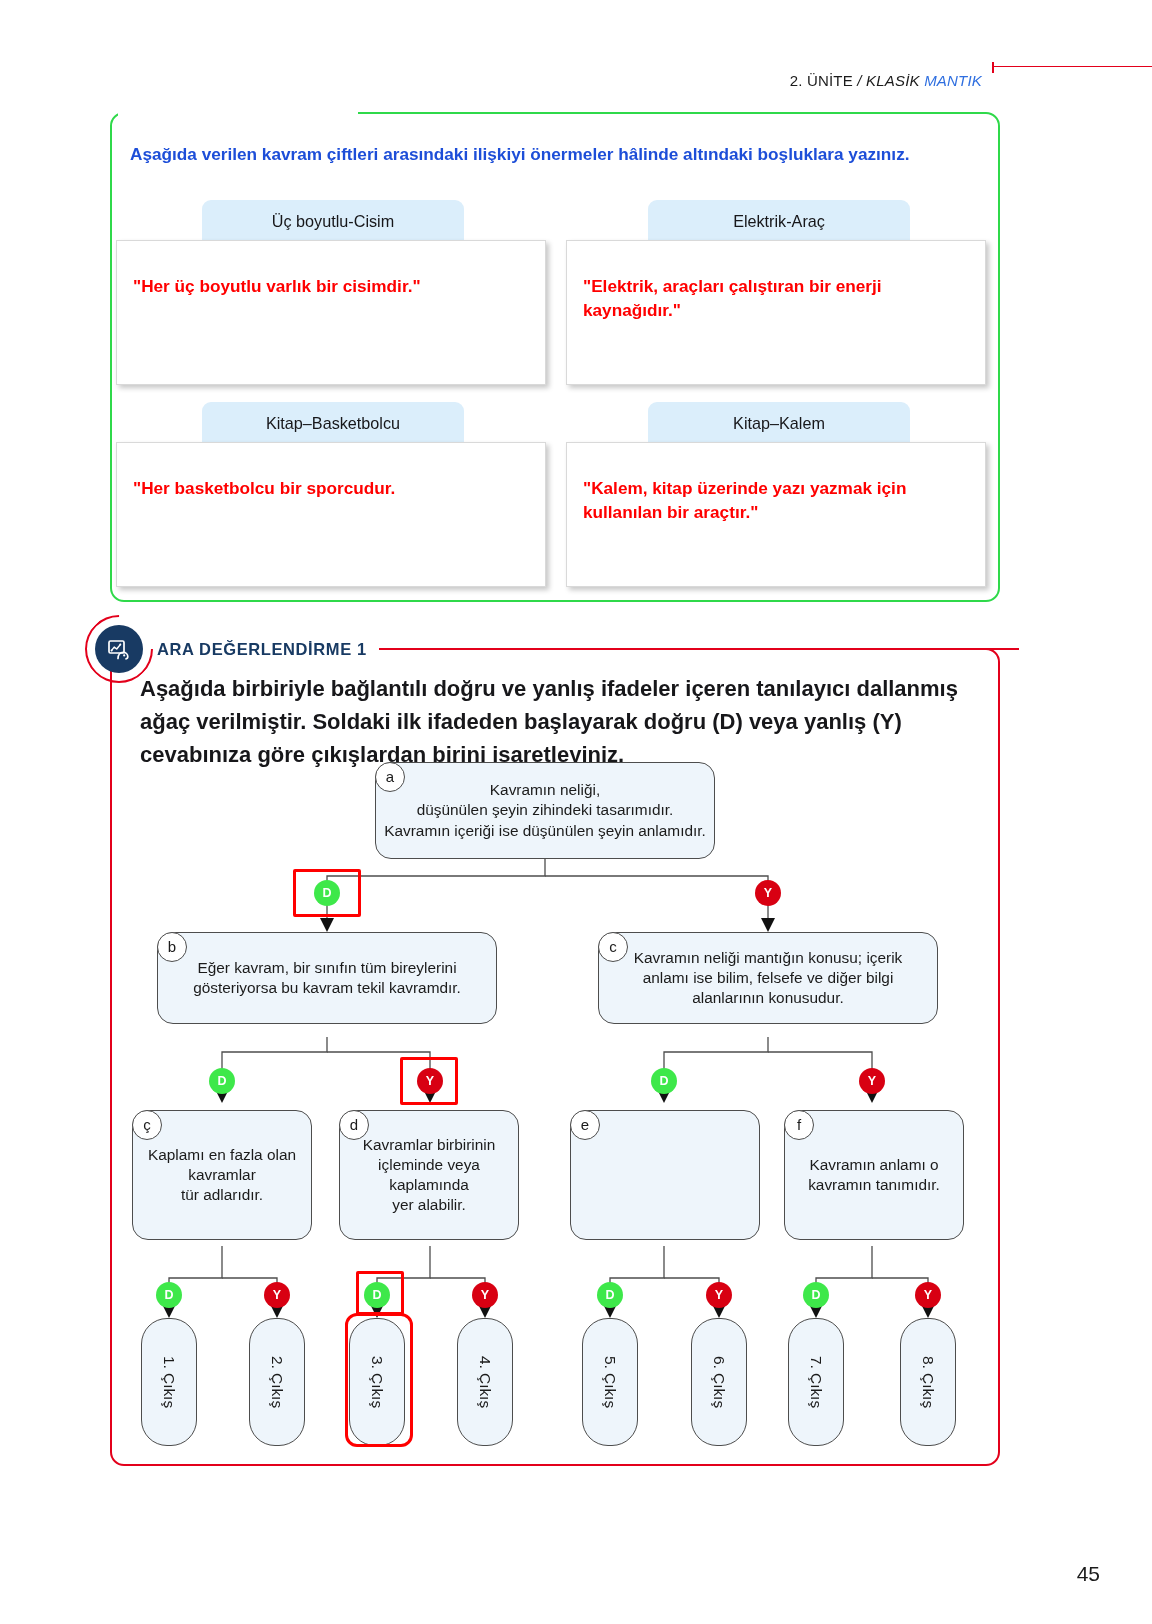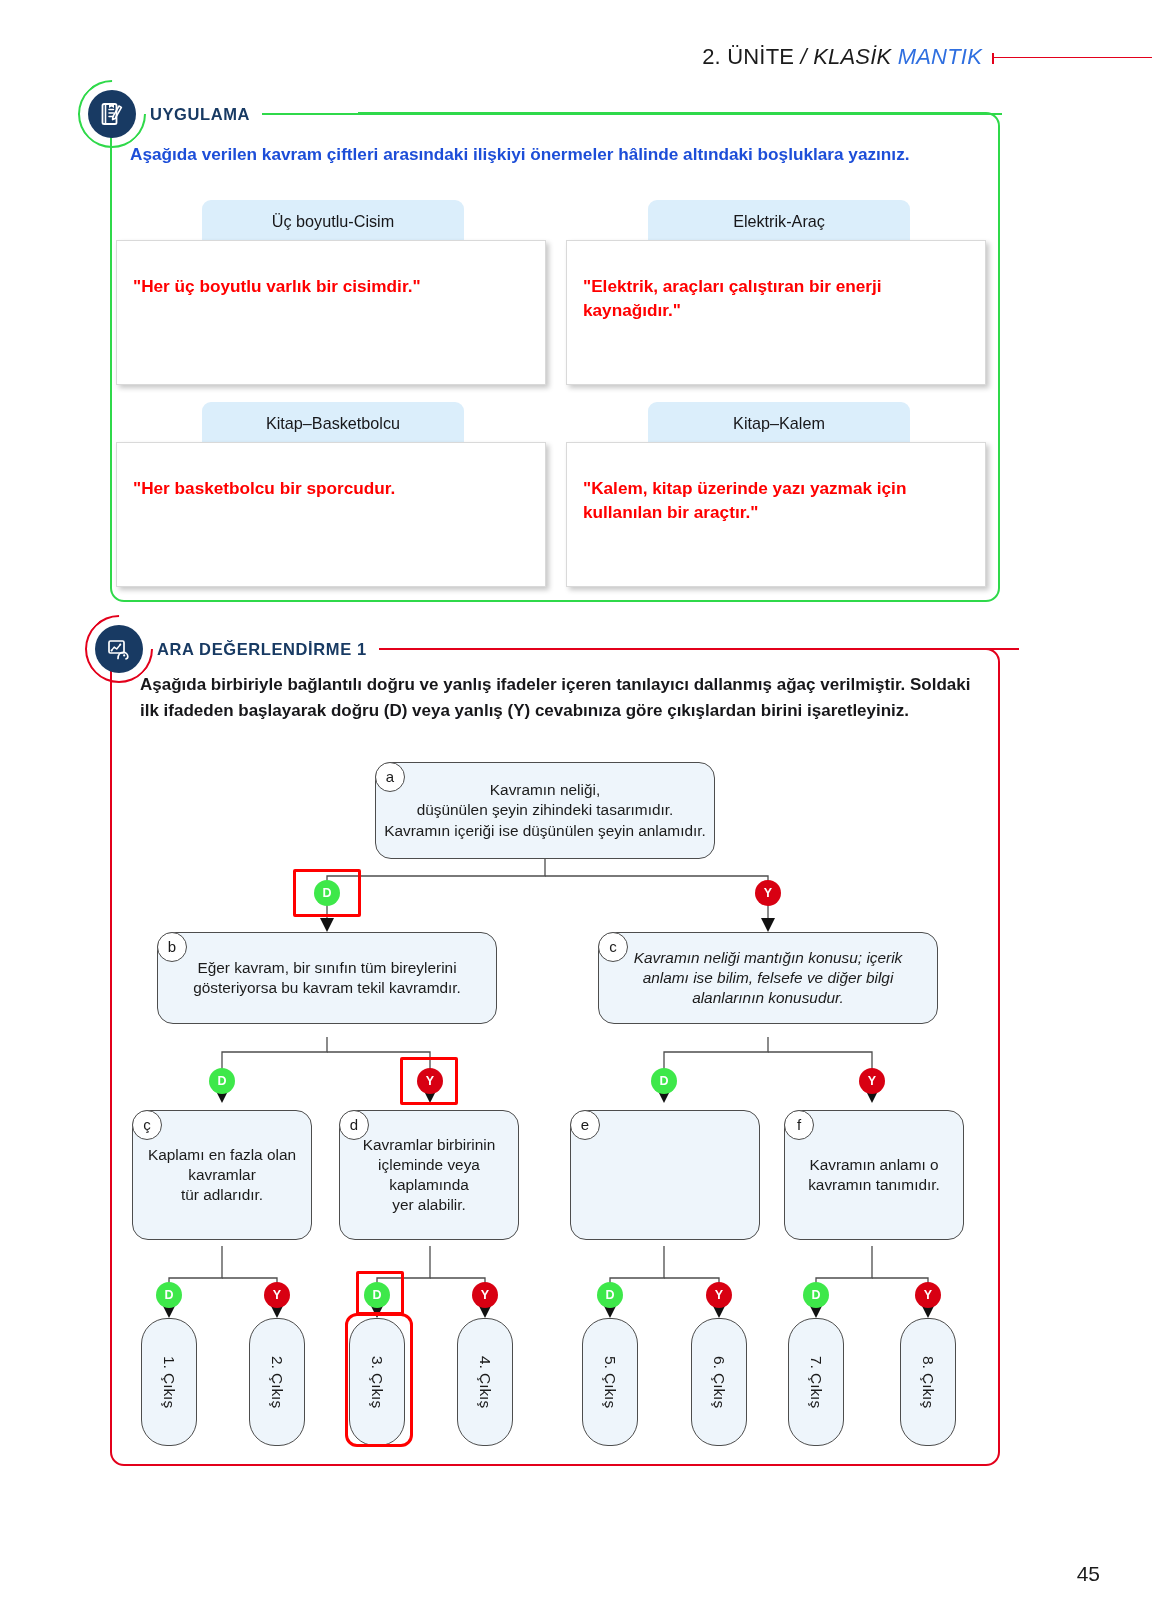--- a/index.html
+++ b/index.html
@@ -12,22 +12,22 @@
   }
   .page { position: relative; width: 1152px; height: 1624px; }
 
   
   .runhead {
     position: absolute; top: 44px; right: 0; left: 0;
     display: flex; align-items: center; justify-content: flex-end;
     padding-right: 0;
   }
   .runhead-text {
-    font-size: 22px; font-style: italic; letter-spacing: .2px;
-    color: #1b1b1b; white-space: nowrap;
+    font-size: 15px; font-style: italic; letter-spacing: .2px;
+    color: #1b1b1b; white-space: nowrap; margin-top: 28px;
   }
   .runhead-text .unit { font-style: normal; }
   .runhead-text .blue { color: #2f6fe0; }
   .runhead-rule {
     margin-left: 10px; width: 160px; height: 0;
     border-top: 1.6px solid #e3001b; position: relative;
   }
   .runhead-rule::before {
     content: ""; position: absolute; left: 0; top: -5px;
     width: 1.6px; height: 11px; background: #e3001b;
@@ -88,21 +88,21 @@
     box-shadow: 3px 3px 5px rgba(0,0,0,.22);
     padding: 34px 16px 10px 16px;
   }
   .answer-text {
     font-size: 17.2px; font-weight: 700; color: #ff0000; line-height: 1.38;
   }
 
   
   .ara-instr {
     position: absolute; left: 140px; top: 672px; width: 840px;
-    font-size: 17px; font-weight: 700; line-height: 1.5; color: #17171a;
+    font-size: 22px; font-weight: 700; line-height: 1.5; color: #17171a;
   }
 
   
   .tree { position: absolute; left: 0; top: 0; width: 1152px; height: 1624px; pointer-events: none; }
 
   .node {
     position: absolute; background: #eef5fb; border: 1.2px solid #4d4d4d;
     border-radius: 16px; display: flex; align-items: center; justify-content: center;
     text-align: center; font-size: 15.4px; line-height: 1.3; color: #1b1b1b;
     padding: 6px 8px;
@@ -156,34 +156,20 @@
   <div class="runhead">
     <div class="runhead-text">
       <span class="unit">2. ÜNİTE</span><span> / </span><span>KLASİK </span><span class="blue">MANTIK</span>
     </div>
     <div class="runhead-rule"></div>
   </div>
 
   <div class="frame frame-green" style="left:110px; top:112px; width:890px; height:490px;"></div>
   <div class="frame-mask" style="left:118px; top:104px; width:240px; height:20px;"></div>
 
-  <div class="badge" style="left:88px; top:90px;">
-    <div class="badge-arc arc-green"></div>
-    <div class="badge-icon">
-      <svg width="28" height="28" viewBox="0 0 28 28" aria-hidden="true">
-        <rect x="4.5" y="4" width="14" height="20" rx="1.6" fill="none" stroke="#ffffff" stroke-width="1.8"></rect>
-        <path d="M7.5 4 v20" stroke="#ffffff" stroke-width="1.6"></path>
-        <path d="M11 9.5 h4.5 M11 13 h4.5 M11 16.5 h4.5" stroke="#ffffff" stroke-width="1.5" stroke-linecap="round"></path>
-        <path d="M11 4 h5 v4 l-2.5-1.6 L11 8 z" fill="#ffffff"></path>
-        <path d="M21 6 l2.4 1.4 l-6.2 11 l-2.6 1.2 l.3 -2.9 z" fill="none" stroke="#ffffff" stroke-width="1.6" stroke-linejoin="round"></path>
-      </svg>
-    </div>
-    <div class="badge-title">UYGULAMA</div>
-    <div class="badge-rule rule-green" style="width:740px;"></div>
-  </div>
 
   <div class="uyg-instr">Aşağıda verilen kavram çiftleri arasındaki ilişkiyi önermeler hâlinde altındaki boşluklara yazınız.</div>
 
   <div class="pill" style="left:202px; top:200px; width:262px;">Üç boyutlu-Cisim</div>
   <div class="answer-box" style="left:116px; top:240px; width:430px; height:145px;">
     <div class="answer-text">"Her üç boyutlu varlık bir cisimdir."</div>
   </div>
 
   <div class="pill" style="left:648px; top:200px; width:262px;">Elektrik-Araç</div>
   <div class="answer-box" style="left:566px; top:240px; width:420px; height:145px;">
@@ -292,21 +278,21 @@
 
   <div class="node" style="left:157px; top:932px; width:340px; height:92px;">
     <div class="node-letter-cover"></div>
     <div class="node-letter">b</div>
     <div style="white-space:pre-line; padding:0 14px;">Eğer kavram, bir sınıfın tüm bireylerini gösteriyorsa bu kavram tekil kavramdır.</div>
   </div>
 
   <div class="node" style="left:598px; top:932px; width:340px; height:92px;">
     <div class="node-letter-cover"></div>
     <div class="node-letter">c</div>
-    <div style="white-space:pre-line; padding:0 14px;font-style:italic;">Kavramın neliği mantığın konusu; içerik anlamı ise bilim, felsefe ve diğer bilgi alanlarının konusudur.</div>
+    <div style="white-space:pre-line; padding:0 14px;">Kavramın neliği mantığın konusu; içerik anlamı ise bilim, felsefe ve diğer bilgi alanlarının konusudur.</div>
   </div>
 
   <div class="node" style="left:132px; top:1110px; width:180px; height:130px;">
     <div class="node-letter-cover"></div>
     <div class="node-letter">ç</div>
     <div style="white-space:pre-line;">Kaplamı en fazla olan kavramlar
 tür adlarıdır.</div>
   </div>
 
   <div class="node" style="left:339px; top:1110px; width:180px; height:130px;">

